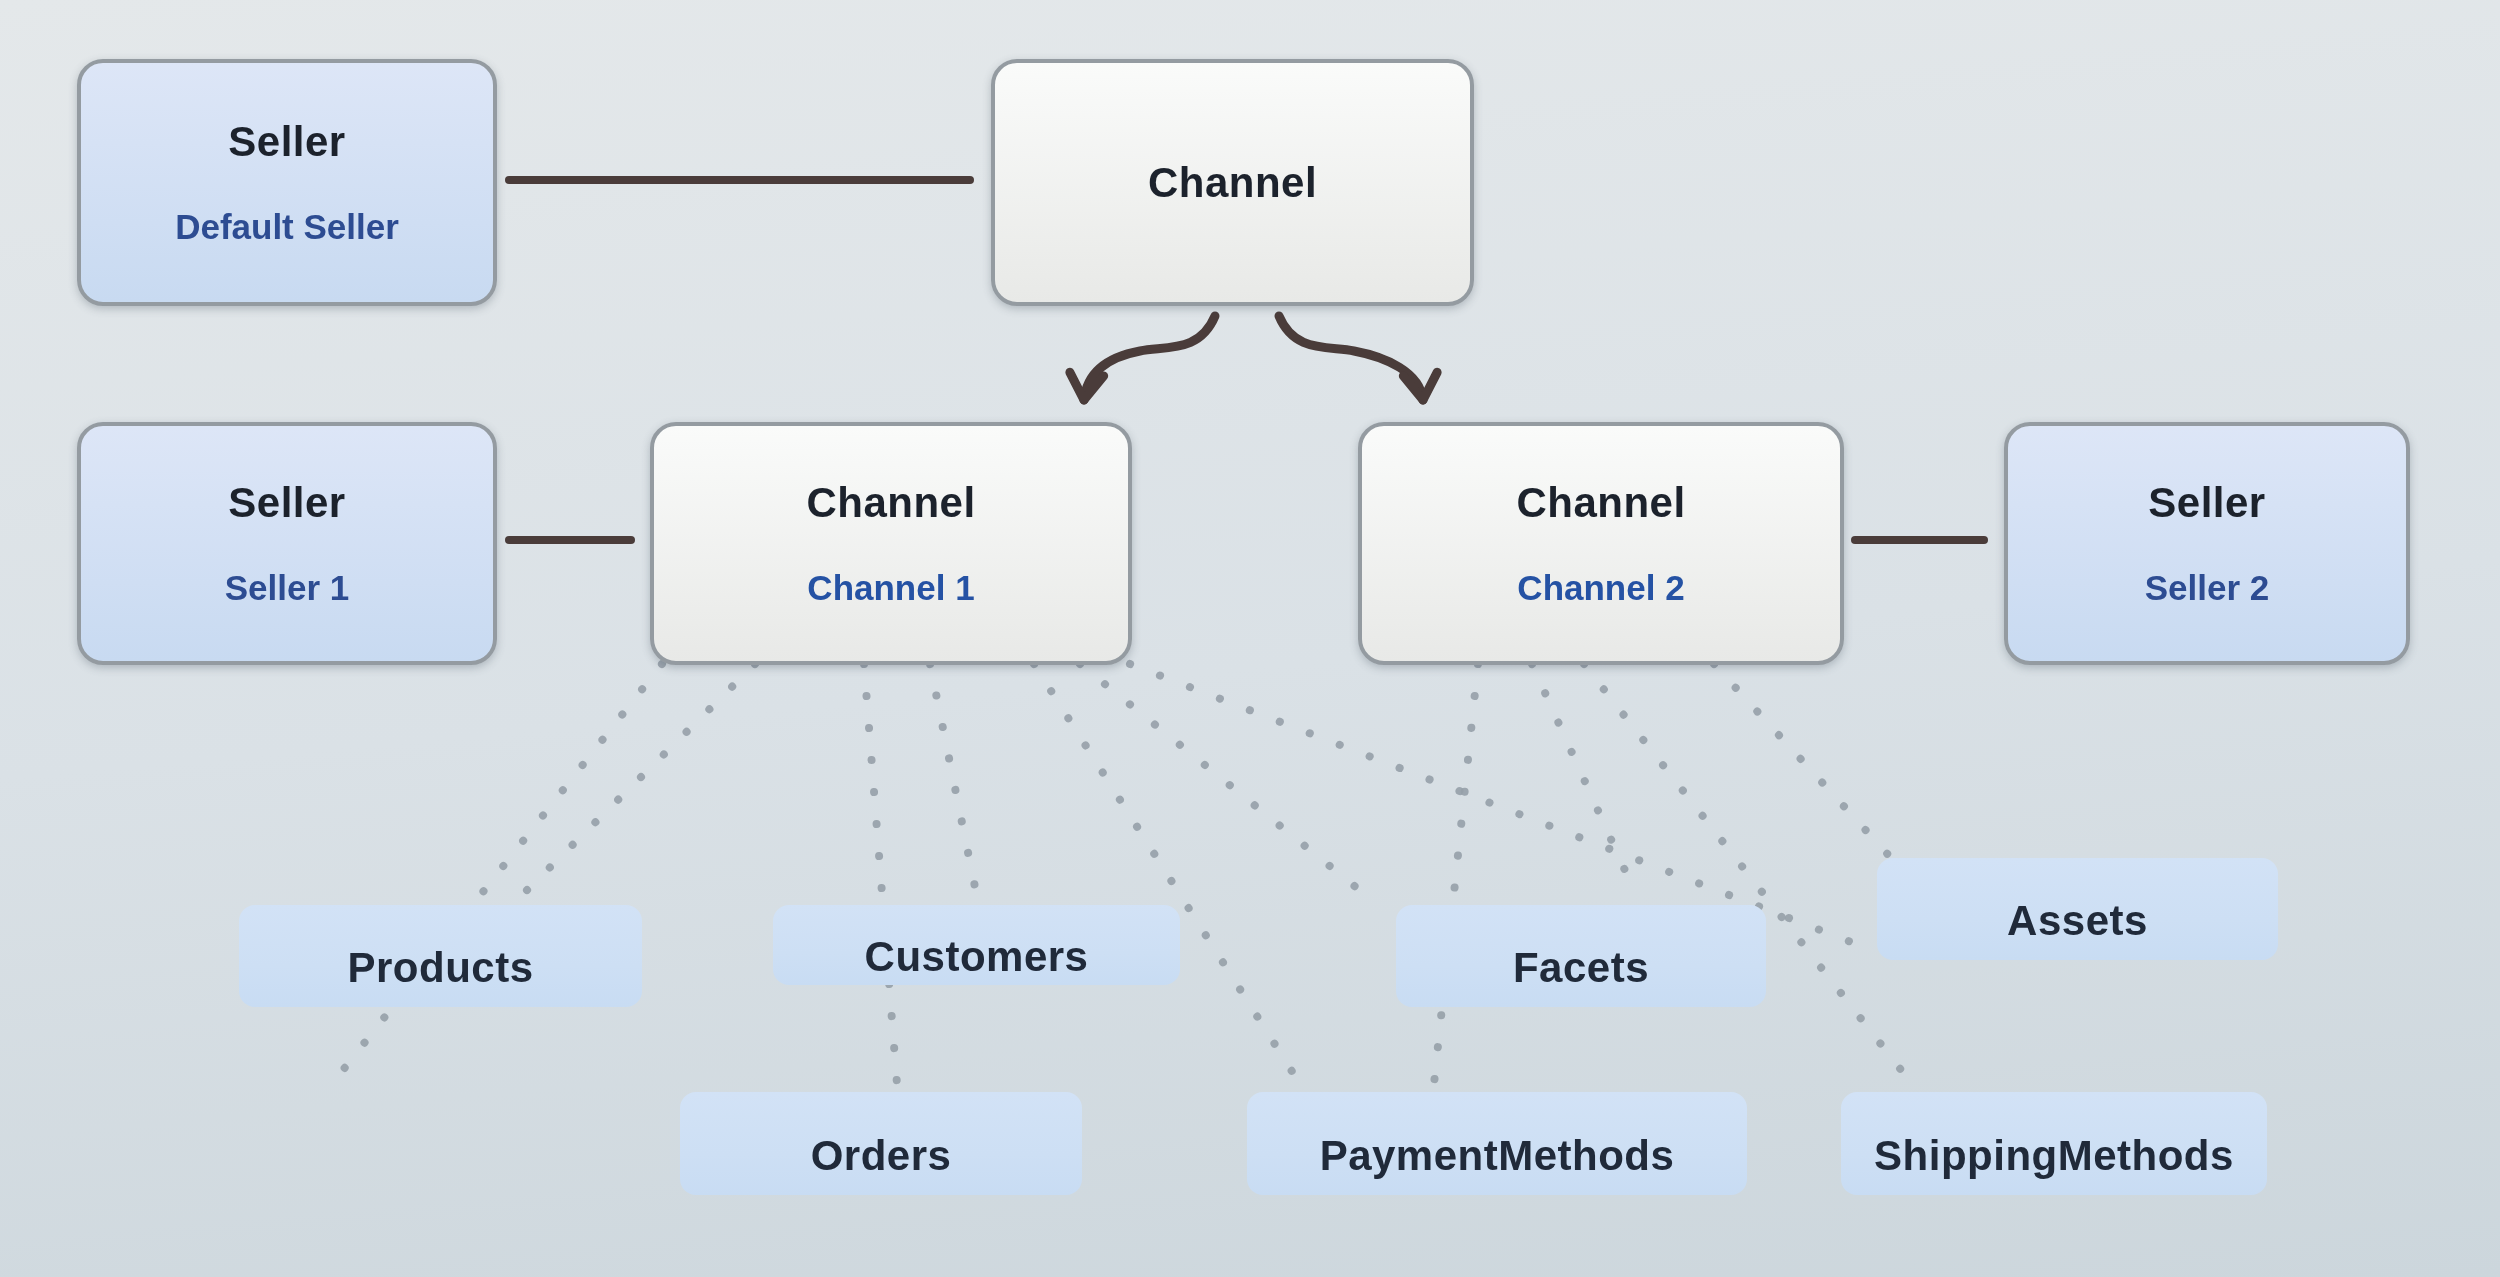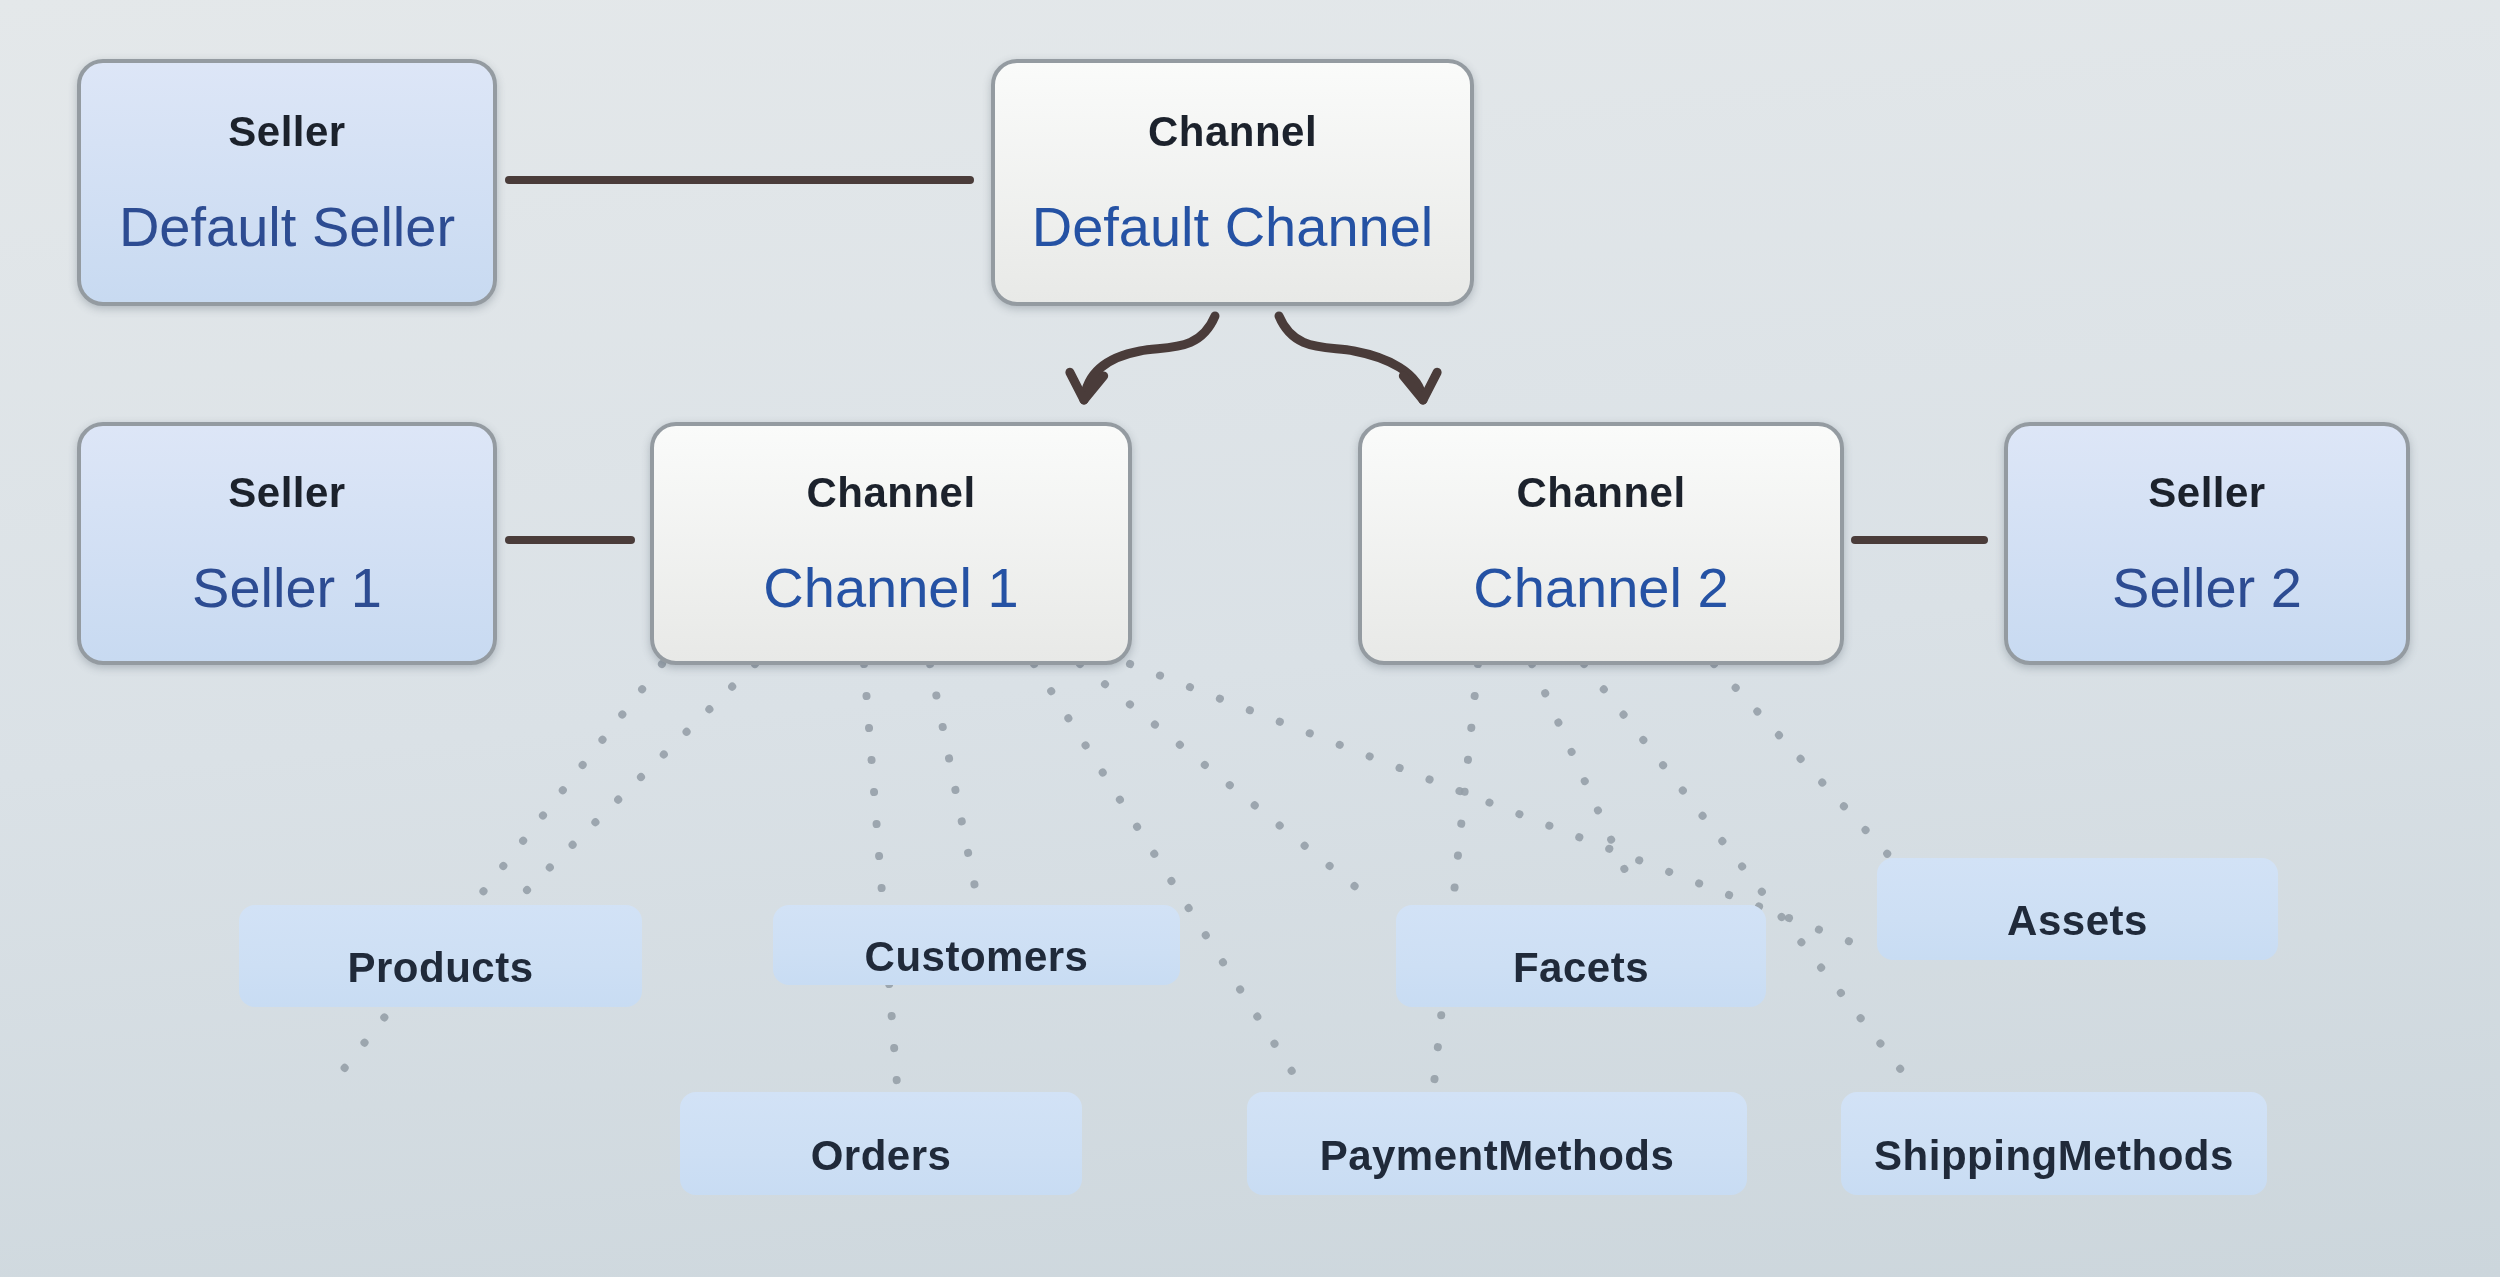--- a/index.html
+++ b/index.html
@@ -22,21 +22,21 @@
   .wires{position:absolute;left:0;top:0;width:2500px;height:1277px;z-index:1;}
   .node{
     position:absolute;z-index:2;display:flex;flex-direction:column;
     align-items:center;justify-content:center;gap:46px;
     border:4px solid var(--box-border);border-radius:26px;
     box-shadow:0 3px 8px rgba(70,82,96,.30);
   }
   .node.seller{background:linear-gradient(180deg,var(--seller-box-top) 0%,var(--seller-box-bottom) 100%);}
   .node.channel{background:linear-gradient(180deg,var(--channel-box-top) 0%,var(--channel-box-bottom) 100%);}
   .node-type{font-size:42px;font-weight:bold;line-height:1;color:var(--type-text);letter-spacing:.5px;}
-  .node-name{font-size:56px;font-weight:normal;line-height:1;}
+  .node-name{font-size:35px;font-weight:bold;line-height:1;}
   .seller .node-name{color:var(--seller-name-text);}
   .channel .node-name{color:var(--channel-name-text);}
   .entity{
     position:absolute;z-index:2;display:flex;align-items:center;justify-content:center;
     background:linear-gradient(180deg,#d2e2f6 0%,var(--entity-box) 60%,#c8dcf3 100%);
     border-radius:16px;
   }
   .entity span{font-size:42px;font-weight:bold;color:var(--entity-text);letter-spacing:.5px;margin-top:24px;}
   .dotted-edge{stroke:var(--dotted);stroke-width:8;stroke-linecap:round;stroke-dasharray:0.1 32;fill:none;opacity:.9;}
   .solid-edge{stroke:var(--connector);stroke-width:8;stroke-linecap:round;fill:none;}
@@ -80,21 +80,20 @@
     </g>
   </svg>
 
   <div class="node seller" style="left:77px;top:59px;width:412px;height:239px">
     <div class="node-type">Seller</div>
     <div class="node-name">Default Seller</div>
   </div>
 
   <div class="node channel" style="left:991px;top:59px;width:475px;height:239px">
     <div class="node-type">Channel</div>
-    <div class="node-name">Default Channel</div>
   </div>
 
   <div class="node seller" style="left:77px;top:422px;width:412px;height:235px">
     <div class="node-type">Seller</div>
     <div class="node-name">Seller 1</div>
   </div>
 
   <div class="node channel" style="left:650px;top:422px;width:474px;height:235px">
     <div class="node-type">Channel</div>
     <div class="node-name">Channel 1</div>

